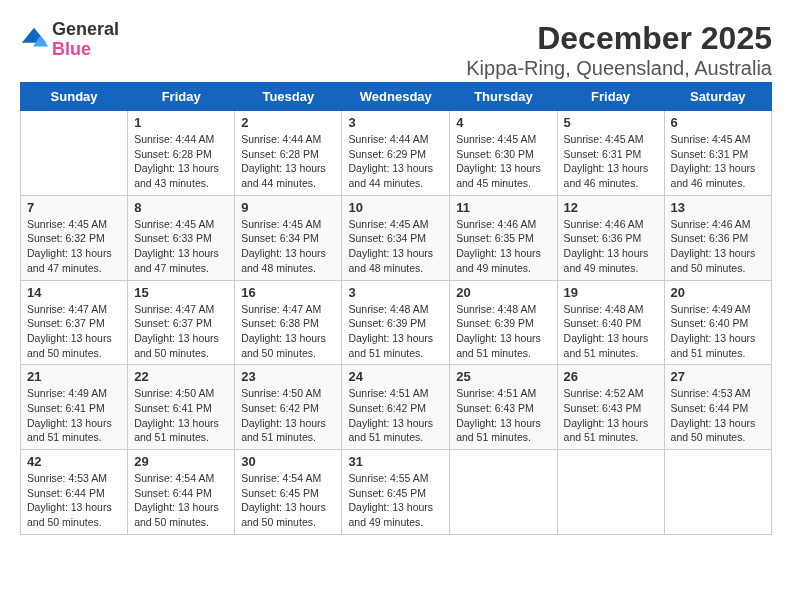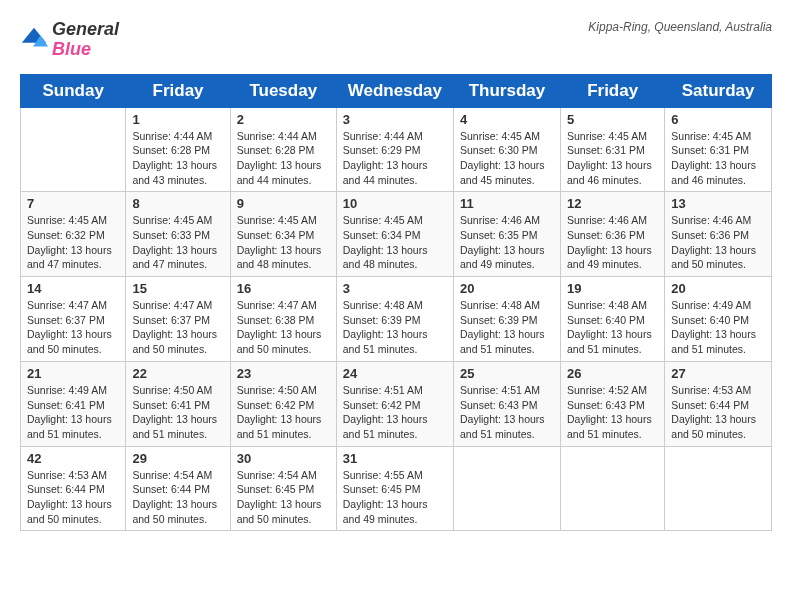--- a/index.html
+++ b/index.html
@@ -7,22 +7,21 @@
       font-family: Arial, sans-serif;
       background: #fff;
       width: 792px;
       min-height: 612px;
       padding: 20px;
     }
     .header-area {
       display: flex;
       justify-content: space-between;
       align-items: flex-start;
-      margin-bottom: 14px;
-      font-style: italic;
+      margin-bottom: 2px;
     }
     .logo {
       display: flex;
       align-items: center;
       gap: 4px;
     }
     .logo-text {
       font-size: 18px;
       font-weight: bold;
       line-height: 1.1;
@@ -35,34 +34,34 @@
     }
     .title-area {
       text-align: right;
     }
     .month-title {
       font-size: 32px;
       font-weight: bold;
       color: #333;
     }
     .location-title {
-      font-size: 12px;
+      font-size: 20px;
       color: #555;
     }
     .calendar-table {
       width: 100%;
       border-collapse: collapse;
       border: 1px solid #ccc;
     }
     .calendar-table th {
       background-color: #1565c0;
       color: #fff;
       text-align: center;
       padding: 6px 11px;
-      font-size: 17px;
+      font-size: 13px;
       border: 1px solid #1565c0;
     }
     .calendar-table td {
       border: 1px solid #ccc;
       vertical-align: top;
       padding: 4px 6px;
       width: 108px;
       min-height: 80px;
       font-size: 11px;
       color: #333;
@@ -91,20 +90,21 @@
     <svg class="logo-icon" viewBox="0 0 30 30">
       <polygon points="15,2 28,18 2,18" fill="#1565c0"></polygon>
       <polygon points="22,10 30,22 14,22" fill="#42a5f5"></polygon>
     </svg>
     <div class="logo-text">
       <span class="logo-general">General</span><br>
       <span class="logo-blue">Blue</span>
     </div>
   </div>
   <div class="title-area">
+    <div class="month-title">December 2025</div>
     <div class="location-title">Kippa-Ring, Queensland, Australia</div>
   </div>
 </div>
 
 <table class="calendar-table">
   <thead>
     <tr>
     <th>Sunday</th>
         <th>Friday</th>
         <th>Tuesday</th>

